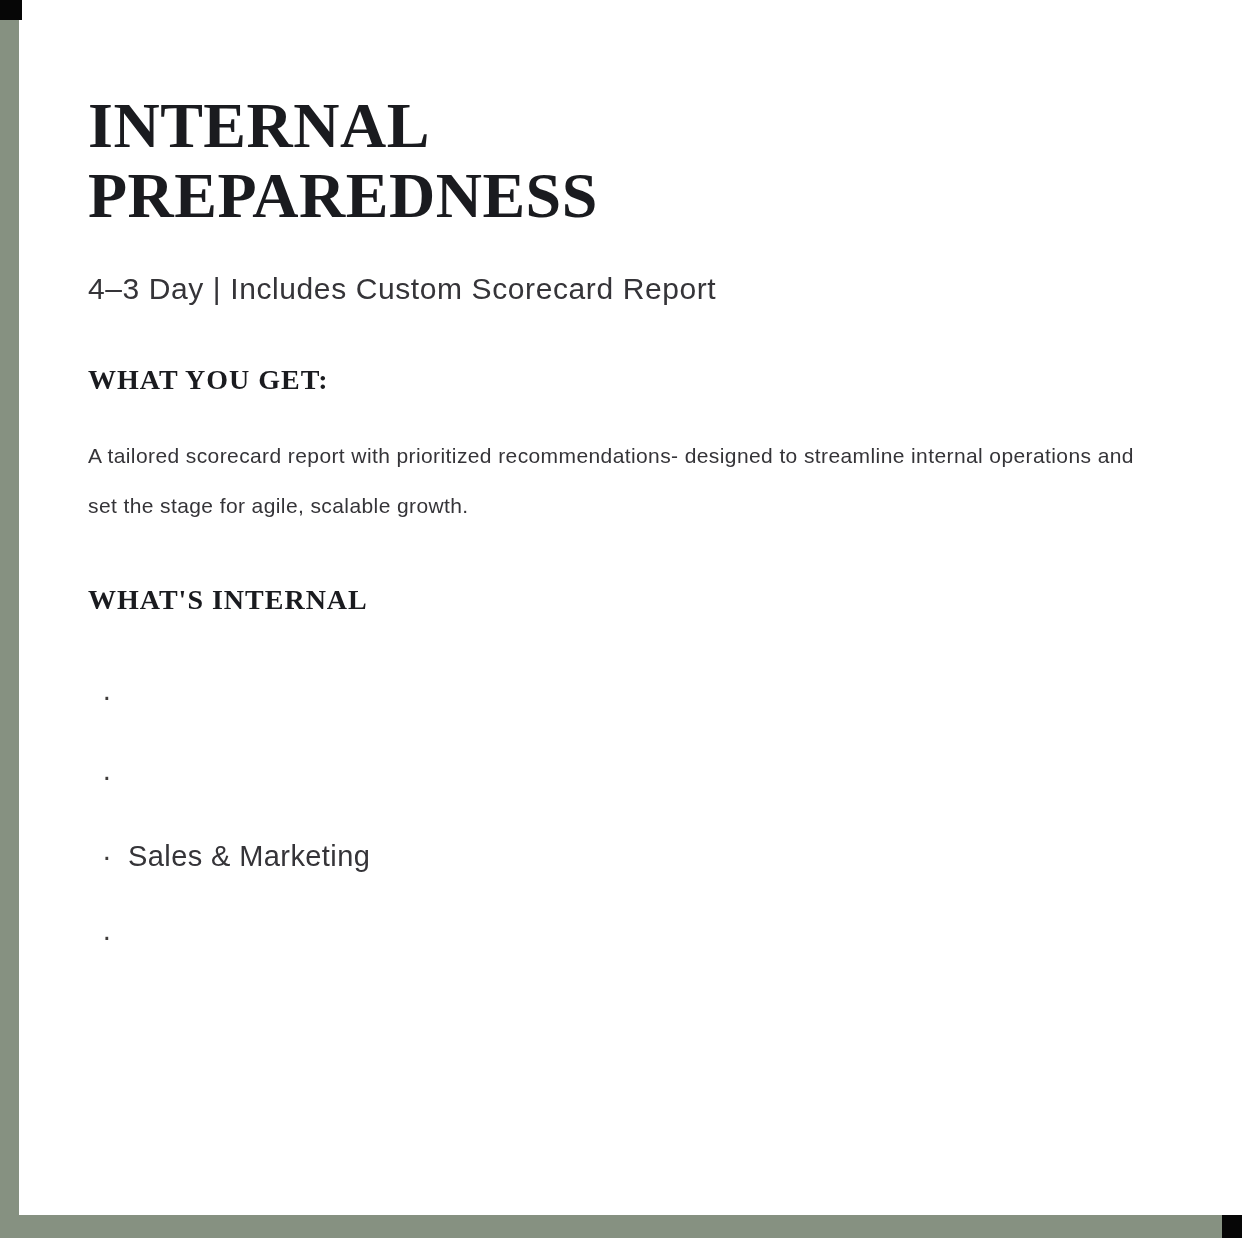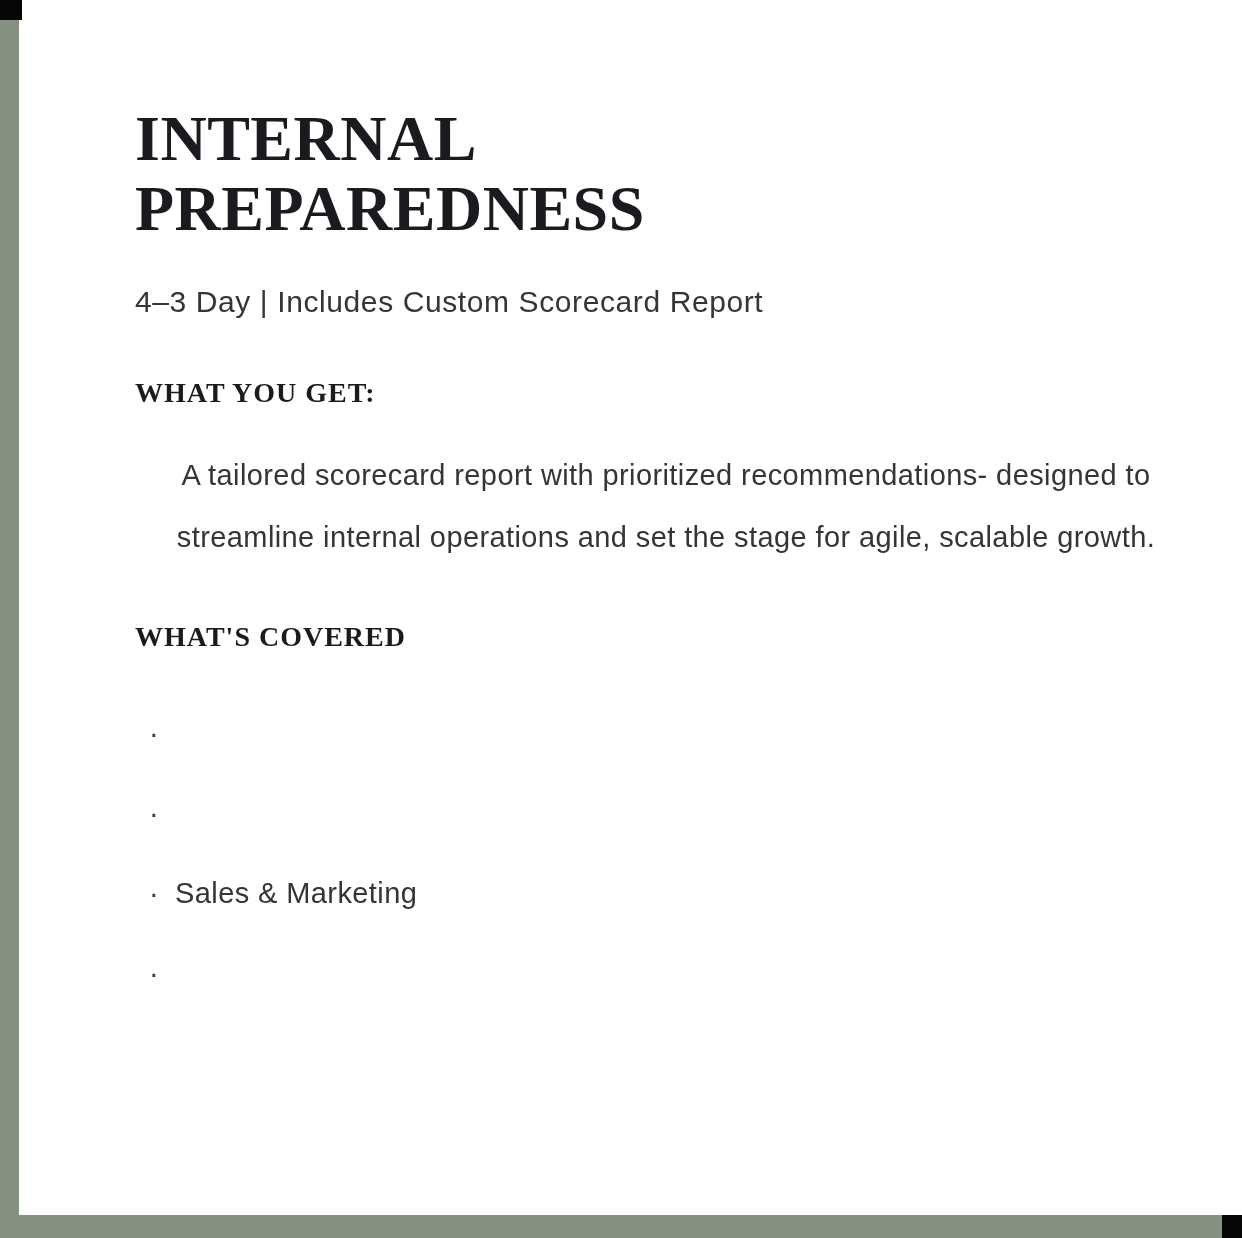--- a/index.html
+++ b/index.html
@@ -30,21 +30,21 @@
   .accent-strip-bottom{
     position:absolute;left:0;bottom:0;right:20px;height:23px;
     background:var(--accent-green);
   }
   .corner-bottom-right{
     position:absolute;right:0;bottom:0;width:20px;height:23px;
     background:var(--corner-black);
   }
   
   .content{
-    position:absolute;left:88px;top:16px;width:1062px;margin-left:47px;
+    position:absolute;left:88px;top:3px;width:1062px;
   }
   .page-title{
     margin-top:88px;
     font-family:"Liberation Serif", serif;
     font-weight:bold;
     font-size:64px;
     line-height:70px;
     letter-spacing:0.5px;
     color:var(--heading-text);
   }
@@ -63,26 +63,25 @@
     font-size:28px;
     line-height:36px;
     letter-spacing:1px;
     color:var(--heading-text);
   }
   .section-heading.covered{
     margin-top:51px;
   }
   .section-body{
     margin-top:33px;
-    font-size:29px;
-    line-height:62px;
+    font-size:21px;
+    line-height:50px;
     letter-spacing:0.4px;
     color:var(--body-text);
     max-width:1085px;
-    text-align:center;
   }
   .covered-list{
     list-style:none;
     margin-top:62px;
     padding-left:14px;
   }
   .covered-list li{
     display:flex;
     align-items:baseline;
     font-size:29px;
@@ -113,21 +112,21 @@
       <span>INTERNAL</span>
       <span>PREPAREDNESS</span>
     </h1>
 
     <p class="page-subtitle">4–3 Day | Includes Custom Scorecard Report</p>
 
     <h2 class="section-heading">WHAT YOU GET:</h2>
 
     <p class="section-body">A tailored scorecard report with prioritized recommendations- designed to streamline internal operations and set the stage for agile, scalable growth.</p>
 
-    <h2 class="section-heading covered">WHAT'S COVERED</h2>
+    <h2 class="section-heading covered">WHAT'S INTERNAL</h2>
 
     <ul class="covered-list">
       <li>
         <span class="bullet-dot">·</span>
       </li>
       <li>
         <span class="bullet-dot">·</span>
       </li>
       <li>
         <span class="bullet-dot">·</span>

